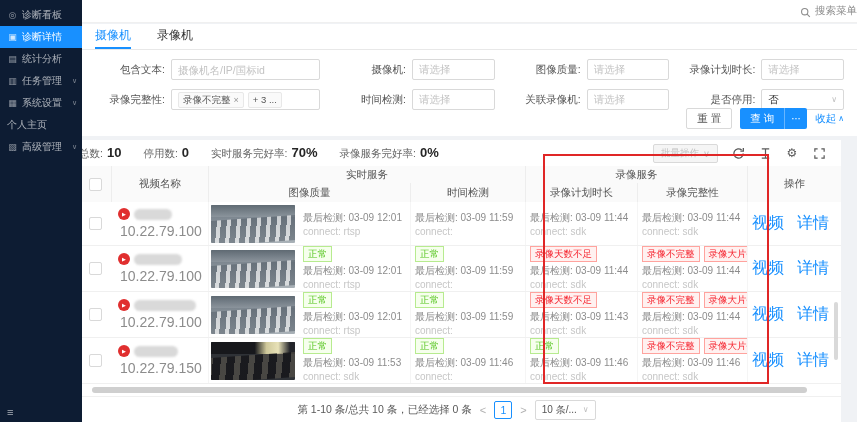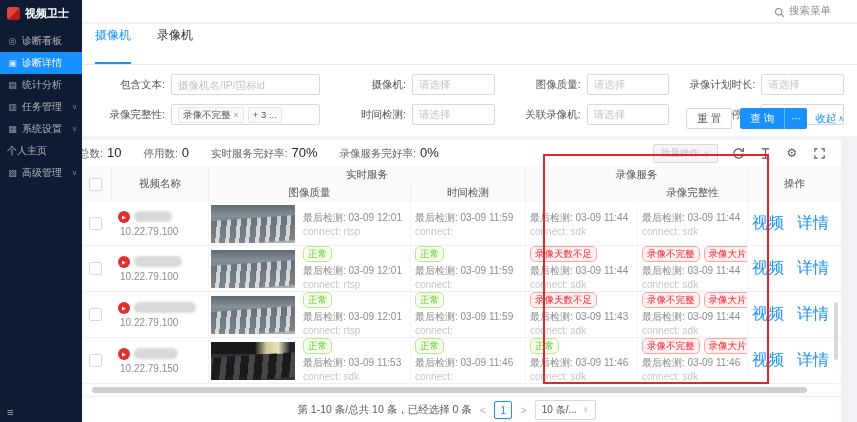--- a/index.html
+++ b/index.html
@@ -13,25 +13,25 @@
   .nav{margin-top:4px}
   .nav-item{position:relative;height:22px;display:flex;align-items:center;gap:4px;padding-left:7px;color:rgba(255,255,255,.65);font-size:10px;cursor:pointer;white-space:nowrap}
   .nav-item.active{background:#1890ff;color:#fff}
   .nav-icon{width:11px;font-size:9px;text-align:center;flex:none;opacity:.8}
   .nav-icon:empty{display:none}
   .nav-chevron{position:absolute;right:5px;font-size:7px;color:rgba(255,255,255,.45)}
   .nav-chevron:empty{display:none}
   .side-collapse{position:absolute;left:7px;bottom:4px;color:rgba(255,255,255,.65);font-size:11px;cursor:pointer}
   
   .topbar{position:absolute;left:82px;top:0;width:775px;height:23px;background:#fff;border-bottom:1px solid #f0f0f0;display:flex;align-items:center;justify-content:flex-end;z-index:2}
-  .search{display:flex;align-items:flex-end;gap:4px;margin-right:26px;color:#8c8c8c;font-size:10.5px;cursor:pointer}
+  .search{display:flex;align-items:flex-end;gap:4px;color:#8c8c8c;font-size:10.5px;cursor:pointer}
   
   .filter-card{position:absolute;left:82px;top:24px;width:775px;height:112px;background:#fff;z-index:1}
   .tabbar{display:flex;gap:26px;padding:3px 13px 0;border-bottom:1px solid #e8e8e8}
-  .tab{font-size:12px;padding-bottom:18px;color:#333;cursor:pointer;border-bottom:2px solid transparent}
+  .tab{font-size:12px;padding-bottom:3px;color:#333;cursor:pointer;border-bottom:2px solid transparent}
   .tab.active{color:#1890ff;border-bottom-color:#1890ff}
   .filter-grid{display:grid;grid-template-columns:repeat(4,1fr);column-gap:16px;row-gap:9px;padding:9px 13px 0}
   .field{display:flex;align-items:center}
   .flabel{width:76px;text-align:right;padding-right:6px;font-size:10.5px;color:#555;flex:none;white-space:nowrap}
   .control{flex:1;height:21px;border:1px solid #d9d9d9;border-radius:2px;background:#fff;font-size:10.5px;padding:0 6px;display:flex;align-items:center;gap:4px;color:#333;min-width:0}
   input.control{font-family:inherit;outline:none}
   input.control::placeholder{color:#c3c3c3}
   .ph{color:#c3c3c3;white-space:nowrap;overflow:hidden}
   .sel-chev{margin-left:auto;color:#bfbfbf;font-size:8px}
   .ftag{background:#fafafa;border:1px solid #e8e8e8;border-radius:2px;font-size:9.5px;color:#555;padding:0 4px;line-height:14px;display:flex;align-items:center;gap:3px;white-space:nowrap}
@@ -41,21 +41,21 @@
   .btn-group{display:flex;border-radius:2px;overflow:hidden;cursor:pointer}
   .btn-primary{height:21px;padding:0 10px;background:#1890ff;color:#fff;font-size:10.5px;display:flex;align-items:center;border-right:1px solid rgba(255,255,255,.35)}
   .btn-more{height:21px;padding:0 6px;background:#1890ff;color:#fff;font-size:10px;display:flex;align-items:center}
   .link-collapse{color:#1890ff;font-size:10.5px;display:flex;align-items:center;gap:2px;cursor:pointer}
   .link-collapse .up{font-size:8px}
   
   .table-card{position:absolute;left:66px;top:140px;width:775px;height:282px;background:#fff;z-index:1}
   .stats-row{height:26px;display:flex;align-items:center;padding:0 15px 0 13px;gap:22px}
   .stat{display:flex;align-items:baseline;gap:4px;white-space:nowrap}
   .stat .sl{font-size:10.5px;color:#666}
-  .stat .sv{font-size:13px;font-weight:normal;color:#262626}
+  .stat .sv{font-size:13px;font-weight:bold;color:#262626}
   .stats-right{margin-left:auto;display:flex;align-items:center;gap:13px}
   .batch-btn{height:19px;padding:0 7px;background:#f5f5f5;border:1px solid #d9d9d9;border-radius:2px;color:#bfbfbf;font-size:9.5px;display:flex;align-items:center;gap:4px;cursor:not-allowed;white-space:nowrap}
   .tool-icon{width:14px;height:14px;display:flex;align-items:center;justify-content:center;cursor:pointer;color:#595959;font-size:12px}
   
   .tablewrap{padding-left:13px}
   .thead{display:grid;grid-template-columns:33px 97px 202px 115px 112px 110px 93px;grid-template-rows:17px 19px;background:#fafafa;color:#555;font-size:10.5px}
   .th{display:flex;align-items:center;justify-content:center;border-right:1px solid #ededed;white-space:nowrap}
   .th.span2{grid-row:1/3}
   .th.noborder{border-right:none}
   .g-rt{grid-column:3/5;grid-row:1}
@@ -70,30 +70,30 @@
   .c-tc,.c-pd,.c-ri{padding-left:4px;border-right:1px solid #f5f5f5}
   .c-ops{gap:13px;padding-left:4px}
   .checkbox{width:13px;height:13px;border:1px solid #d9d9d9;border-radius:2px;background:#fff;display:inline-block;cursor:pointer}
   .name-line{display:flex;align-items:center;gap:4px}
   .err-badge{width:12px;height:12px;border-radius:50%;background:#e02f2f;color:#fff;font-size:5px;display:flex;align-items:center;justify-content:center;flex:none}
   .redacted{height:11px;border-radius:6px;background:#d9d9d9;filter:blur(1.2px);display:inline-block;width:44px}
   .trow:nth-child(1) .redacted{width:38px}
   .trow:nth-child(2) .redacted{width:48px}
   .trow:nth-child(3) .redacted{width:62px}
   .trow:nth-child(4) .redacted{width:44px}
-  .ip{font-size:10px;color:#8c8c8c;margin-top:3px;padding-left:2px}
+  .ip{font-size:14px;color:#8c8c8c;margin-top:3px;padding-left:2px}
   .thumb{width:84px;height:38px;flex:none;position:relative;overflow:hidden;border-radius:1px;background:linear-gradient(180deg,#8e9aa4 0%,#7c868f 30%,#aab2b8 100%);cursor:pointer}
   .thumb::after{content:"";position:absolute;top:0;left:0;right:0;height:32%;background:linear-gradient(#5f6a73,#8b949c)}
   .thumb::before{content:"";position:absolute;left:-4px;right:-4px;top:35%;bottom:0;background:repeating-linear-gradient(95deg,rgba(245,245,245,.65) 0 4px,rgba(80,90,100,.5) 4px 10px);transform:skewY(-4deg);z-index:1}
   .trow:nth-child(4) .thumb{background:#2f3237}
   .trow:nth-child(4) .thumb::after{background:linear-gradient(90deg,#17181c 52%,#cfc89a 66%,#e8e2b8 80%,#23242a 94%)}
   .trow:nth-child(4) .thumb::before{background:repeating-linear-gradient(95deg,rgba(120,110,90,.35) 0 6px,rgba(22,22,26,.85) 6px 14px)}
   .info{display:flex;flex-direction:column;justify-content:center;min-width:0}
   .tagline{display:flex;gap:4px;margin-bottom:2px}
-  .tag{font-size:9.5px;line-height:14px;padding:0 4px;border-radius:5px;border:1px solid transparent;white-space:nowrap}
+  .tag{font-size:9.5px;line-height:14px;padding:0 4px;border-radius:0;border:1px solid transparent;white-space:nowrap}
   .tag[data-kind="ok"]{background:#f6ffed;border-color:#b7eb8f;color:#52c41a}
   .tag[data-kind="err"]{background:#fff1f0;border-color:#ffa39e;color:#f5222d}
   .tag:empty{display:none}
   .meta{font-size:10px;color:#8c8c8c;line-height:14px;white-space:nowrap}
   .meta.dim{color:#c6c6c6}
   .oplink{color:#1890ff;font-size:16px;cursor:pointer;white-space:nowrap}
   .hscroll{height:6px;background:#cfcfcf;border-radius:3px;margin:3px 34px 0 13px;cursor:pointer}
   .vscroll{position:absolute;right:3px;top:162px;width:4px;height:58px;background:#d9d9d9;border-radius:2px;cursor:pointer}
   
   .pagination{position:absolute;left:0;right:0;bottom:0;height:26px;border-top:1px solid #f0f0f0;display:flex;align-items:center;justify-content:center;gap:8px;padding-right:14px;font-size:10.5px;color:#595959;background:#fff}
@@ -101,24 +101,20 @@
   .pg-page{width:18px;height:18px;border:1px solid #1890ff;border-radius:2px;color:#1890ff;display:flex;align-items:center;justify-content:center;cursor:pointer}
   .pg-size{height:20px;border:1px solid #d9d9d9;border-radius:2px;padding:0 6px;display:flex;align-items:center;gap:6px;font-size:10px;color:#555;cursor:pointer;background:#fff}
   .pg-size .chev{color:#bfbfbf;font-size:8px}
   
   .red-box{position:absolute;left:543px;top:154px;width:226px;height:230px;border:2px solid #e02626;z-index:60;pointer-events:none}
 </style>
 </head>
 <body>
 
 <aside class="sidebar">
-  <div class="logo">
-    <span class="logo-icon"></span>
-    <span class="logo-text">视频卫士</span>
-  </div>
   <nav class="nav">
     <div class="nav-item">
       <span class="nav-icon">◎</span>
       <span>诊断看板</span>
 
     </div>
     <div class="nav-item active">
       <span class="nav-icon">▣</span>
       <span>诊断详情</span>
 
@@ -280,20 +276,21 @@
     <div class="thead">
       <div class="th span2" style="grid-column:1">
           <span class="checkbox"></span>
         </div>
       <div class="th span2" style="grid-column:2">视频名称</div>
       <div class="th g-rt">实时服务</div>
       <div class="th g-rec">录像服务</div>
       <div class="th span2 noborder" style="grid-column:7">操作</div>
       <div class="th l-iq">图像质量</div>
       <div class="th l-tc">时间检测</div>
+      <div class="th l-pd">录像计划时长</div>
       <div class="th l-ri">录像完整性</div>
     </div>
     <div id="tbody">
   <div class="trow">
     <div class="cell c-cb">
             <span class="checkbox"></span>
           </div>
     <div class="cell c-name">
       <div class="name-line">
         <span class="err-badge">▶</span>

